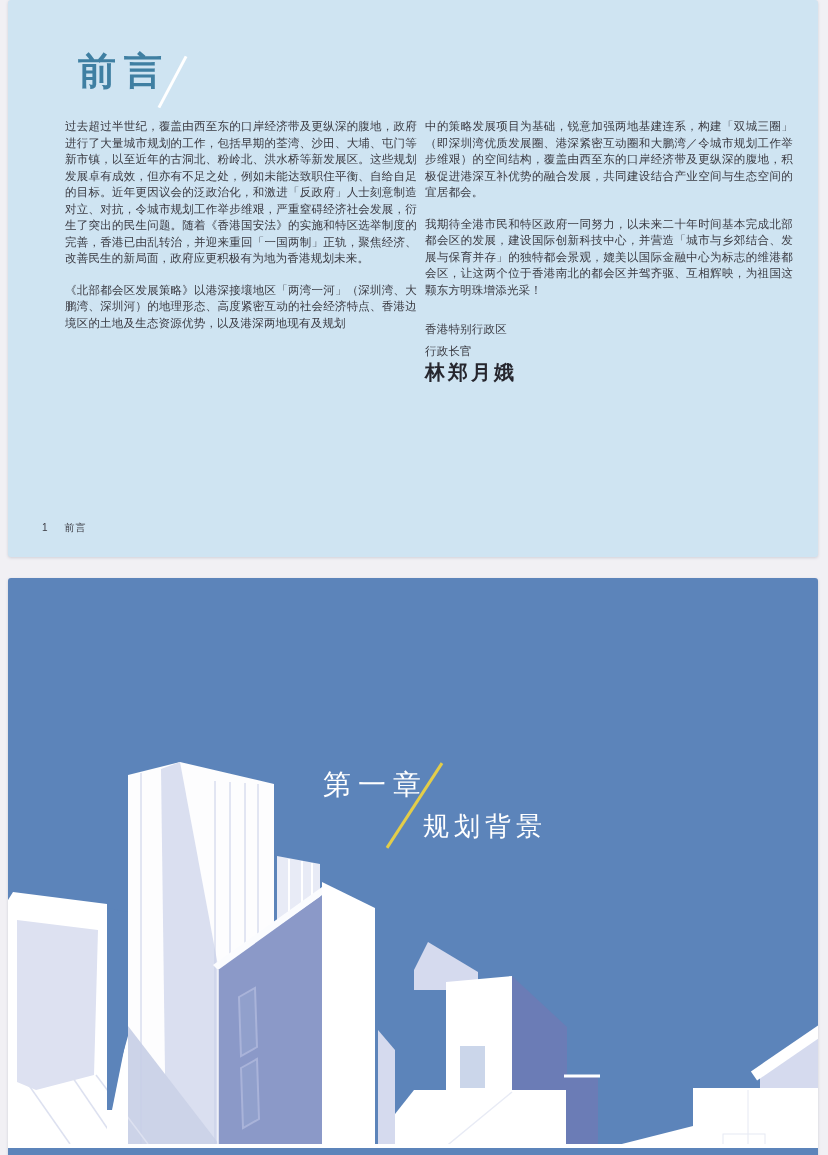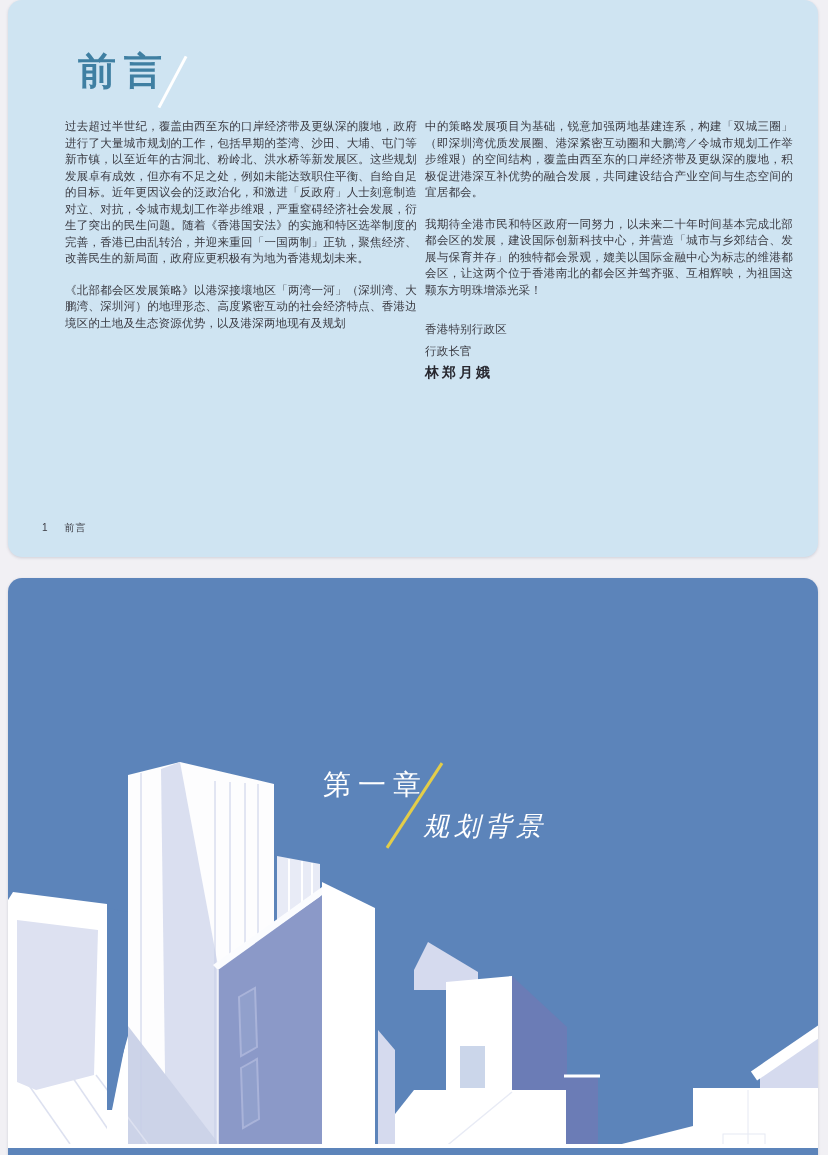--- a/index.html
+++ b/index.html
@@ -2,21 +2,21 @@
 <html><head>
 <meta charset="utf-8">
 <style>
   html,body{margin:0;padding:0;}
   body{
     width:828px;height:1155px;
     background:#f1f0f4;
     font-family:"Liberation Sans","DejaVu Sans",sans-serif;
     position:relative;overflow:hidden;
   }
-  .page{position:absolute;left:8px;width:810px;border-radius:14px;
+  .page{position:absolute;left:8px;width:810px;border-radius:3px;
         box-shadow:0 1px 3px rgba(60,60,90,.18);}
   
   .page1{top:0;height:557px;background:#cfe4f2;}
   .p1-title{
     position:absolute;left:70px;top:46px;
     font-size:38px;font-weight:700;letter-spacing:8px;
     color:#3f7fa2;
   }
   .title-slash{
     position:absolute;left:163px;top:53px;width:3px;height:58px;
@@ -25,37 +25,37 @@
   .col{
     position:absolute;top:118px;
     font-size:11.5px;line-height:16.5px;letter-spacing:.2px;
     color:#3a3a42;text-align:justify;
   }
   .col1{left:57px;width:352px;}
   .col2{left:417px;width:368px;}
   .col p{margin:0 0 15px 0;}
   .signature{margin-top:20px;}
   .signature .sig-line{font-size:11.5px;line-height:22px;color:#3a3a42;}
-  .signature .sig-name{font-size:14px;font-weight:700;letter-spacing:3px;
+  .signature .sig-name{font-size:20px;font-weight:700;letter-spacing:3px;
     margin-top:2px;color:#26262e;}
   .p1-footer{
     position:absolute;left:34px;bottom:22px;
     font-size:10px;color:#3c3c44;letter-spacing:1px;
   }
   .p1-footer .pgnum{margin-right:16px;}
   
   .page2{top:578px;height:603px;background:#5c84ba;overflow:hidden;}
   .page2 svg{position:absolute;left:0;top:0;display:block;}
   .chap-num{
     position:absolute;left:315px;top:188px;
     font-size:28px;letter-spacing:7px;color:#ffffff;font-weight:400;
   }
   .chap-title{
     position:absolute;left:415px;top:231px;
-    font-size:26px;letter-spacing:5px;color:#ffffff;font-weight:400;font-style:italic;
+    font-size:26px;letter-spacing:5px;color:#ffffff;font-weight:400;
   }
   .chap-slash{
     position:absolute;left:405px;top:177px;width:3px;height:101px;
     background:#e3cd49;transform:rotate(33deg);
   }
 </style>
 </head>
 <body>
 
 <div class="page page1">

